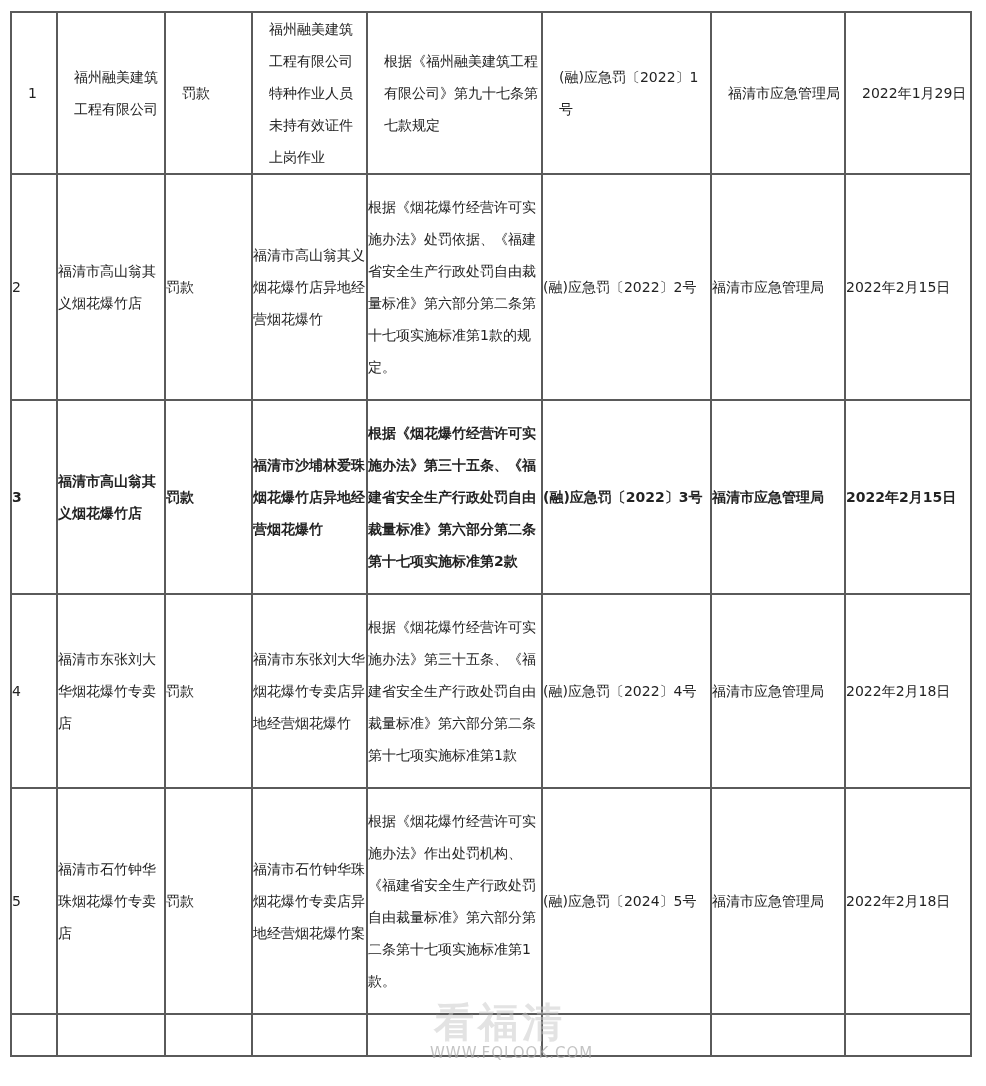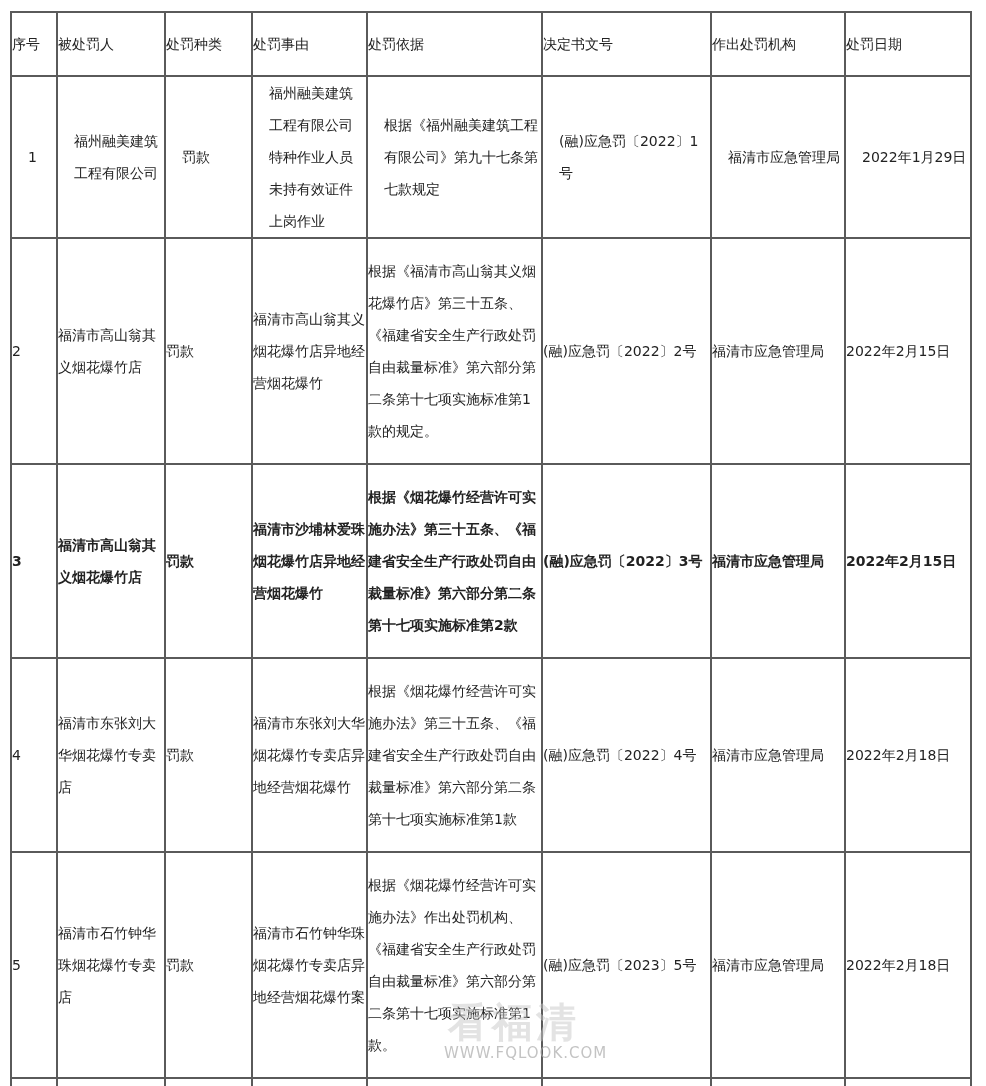--- a/index.html
+++ b/index.html
@@ -38,21 +38,21 @@
     table.penalty tr.head td { height: 62px; line-height: 32px; }
     tr.r1 td { height: 160px; padding-left: 16px; }
     tr.r2 td { height: 224px; }
     tr.r3 td { height: 192px; font-weight: bold; }
     tr.r4 td { height: 192px; margin-top: 45px; }
     tr.r5 td { height: 224px; }
     tr.r6 td { height: 40px; }
     .justify { text-align: justify; text-align-last: left; }
     .watermark {
       position: absolute;
-      left: 444px;
+      left: 430px;
       top: 1000px;
       width: 140px;
       height: 70px;
       pointer-events: none;
       text-align: center;
       color: rgba(180,180,180,0.55);
       font-family: "DejaVu Sans", sans-serif;
     }
     .watermark .wm-big {
       font-size: 40px;
@@ -76,48 +76,38 @@
       <col style="width:46px">
       <col style="width:108px">
       <col style="width:87px">
       <col style="width:115px">
       <col style="width:175px">
       <col style="width:169px">
       <col style="width:134px">
       <col style="width:126px">
     </colgroup>
     <tbody>
-        <tr class="head">
-      <td>序号</td>
-      <td>被处罚人</td>
-      <td>处罚种类</td>
-      <td>处罚事由</td>
-      <td>处罚依据</td>
-      <td>决定书文号</td>
-      <td>作出处罚机构</td>
-      <td>处罚日期</td>
-    </tr>
 
     <tr class="r1">
       <td>1</td>
       <td class="justify">福州融美建筑工程有限公司</td>
       <td>罚款</td>
       <td class="justify ul-last">福州融美建筑工程有限公司特种作业人员未持有效证件上岗作业</td>
       <td class="justify">根据《福州融美建筑工程有限公司》第九十七条第七款规定</td>
       <td class="justify">(融)应急罚〔2022〕1号</td>
       <td class="justify">福清市应急管理局</td>
       <td>2022年1月29日</td>
     </tr>
 
     <tr class="r2">
       <td>2</td>
       <td class="justify">福清市高山翁其义烟花爆竹店</td>
       <td>罚款</td>
       <td class="justify">福清市高山翁其义烟花爆竹店异地经营烟花爆竹</td>
-      <td class="justify">根据《福清市高山翁其义烟花爆竹店》第三十五条、《福建省安全生产行政处罚自由裁量标准》第六部分第二条第十七项实施标准第1款的规定。</td>
+      <td class="justify">根据《烟花爆竹经营许可实施办法》处罚依据、《福建省安全生产行政处罚自由裁量标准》第六部分第二条第十七项实施标准第1款的规定。</td>
       <td class="justify">(融)应急罚〔2022〕2号</td>
       <td class="justify">福清市应急管理局</td>
       <td>2022年2月15日</td>
     </tr>
 
     <tr class="r3">
       <td>3</td>
       <td class="justify">福清市高山翁其义烟花爆竹店</td>
       <td>罚款</td>
       <td class="justify">福清市沙埔林爱珠烟花爆竹店异地经营烟花爆竹</td>
@@ -137,21 +127,21 @@
       <td class="justify">福清市应急管理局</td>
       <td>2022年2月18日</td>
     </tr>
 
     <tr class="r5">
       <td>5</td>
       <td class="justify">福清市石竹钟华珠烟花爆竹专卖店</td>
       <td>罚款</td>
       <td class="justify">福清市石竹钟华珠烟花爆竹专卖店异地经营烟花爆竹案</td>
       <td class="justify">根据《烟花爆竹经营许可实施办法》作出处罚机构、《福建省安全生产行政处罚自由裁量标准》第六部分第二条第十七项实施标准第1款。</td>
-      <td class="justify">(融)应急罚〔2023〕5号</td>
+      <td class="justify">(融)应急罚〔2024〕5号</td>
       <td class="justify">福清市应急管理局</td>
       <td>2022年2月18日</td>
     </tr>
 
     <tr class="r6">
       <td></td>
       <td></td>
       <td></td>
       <td></td>
       <td></td>

